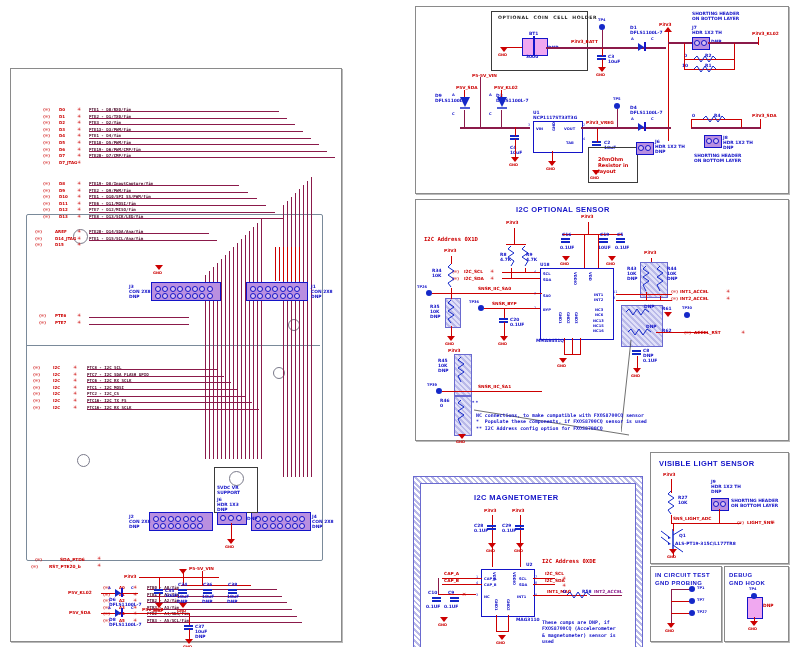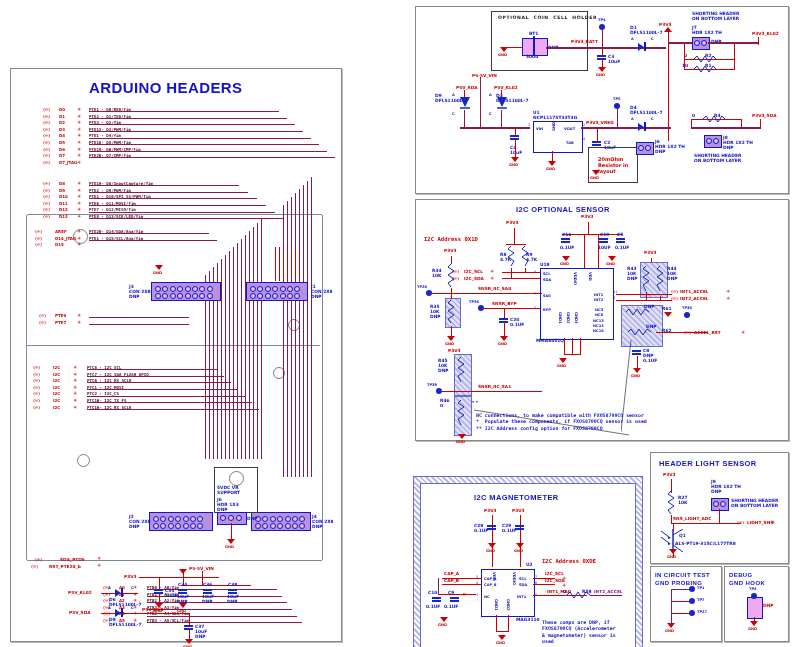--- a/index.html
+++ b/index.html
@@ -70,21 +70,20 @@
   .boardline{position:absolute;border:1px solid #7a8a9a;background:transparent;}
   .xmark{position:absolute;color:#cc0000;font-size:5px;font-weight:bold;
          font-family:"DejaVu Sans",sans-serif;}
   .diode{position:absolute;width:0;height:0;border-top:4px solid transparent;
          border-bottom:4px solid transparent;border-left:6px solid #1428c8;}
 </style>
 </head>
 <body>
 
 <div class="panel" id="panel-arduino">
-  <div class="ttl big" style="left:78px;top:10px;">ARDUINO HEADERS</div>
 
   <div class="boardline" style="left:15px;top:145px;width:295px;height:345px;border-radius:2px;"></div>
   <div class="circ" style="left:62px;top:160px;width:13px;height:13px;"></div>
   <div class="circ" style="left:277px;top:250px;width:10px;height:10px;"></div>
   <div class="circ" style="left:262px;top:298px;width:10px;height:10px;"></div>
   <div class="circ" style="left:66px;top:385px;width:11px;height:11px;"></div>
   <div class="wire wh" style="left:16px;top:276px;width:293px;background:#7a8a9a;"></div>
 
   <div id="ard-g1">
       <div class="ardport" style="left: 48px; top: 38px;">D0</div>
@@ -963,21 +962,21 @@
   <div class="gndsym" style="left:84px;top:158px;"></div>
   <div class="gndtxt" style="left:82px;top:164px;">GND</div>
 
   <div class="note" style="left:128px;top:142px;">These comps are DNP, if
 FXOS8700CQ (Accelerometer
 &amp; magnetometer) sensor is
 used</div>
 </div>
 
 <div class="panel" id="panel-light">
-  <div class="ttl sec" style="left:8px;top:6px;">HEADER LIGHT SENSOR</div>
+  <div class="ttl sec" style="left:8px;top:6px;">VISIBLE LIGHT SENSOR</div>
   <div class="netlbl" style="left:12px;top:19px;">P3V3</div>
   <div class="wire wv red" style="left:20px;top:26px;height:14px;"></div>
   <svg style="position:absolute;left:16px;top:38px;" width="9" height="24">
     <polyline points="4,0 1,3 7,7 1,11 7,15 1,19 4,23" fill="none" stroke="#1428c8" stroke-width="1"></polyline>
     </svg>
   <div class="desig" style="left:27px;top:42px;">R27
 10K</div>
   <div class="wire wv red" style="left:20px;top:62px;height:8px;"></div>
   <div class="wire wh red" style="left:20px;top:70px;width:54px;"></div>
   <div class="netlbl" style="left:22px;top:63px;">SNS_LIGHT_ADC</div>

